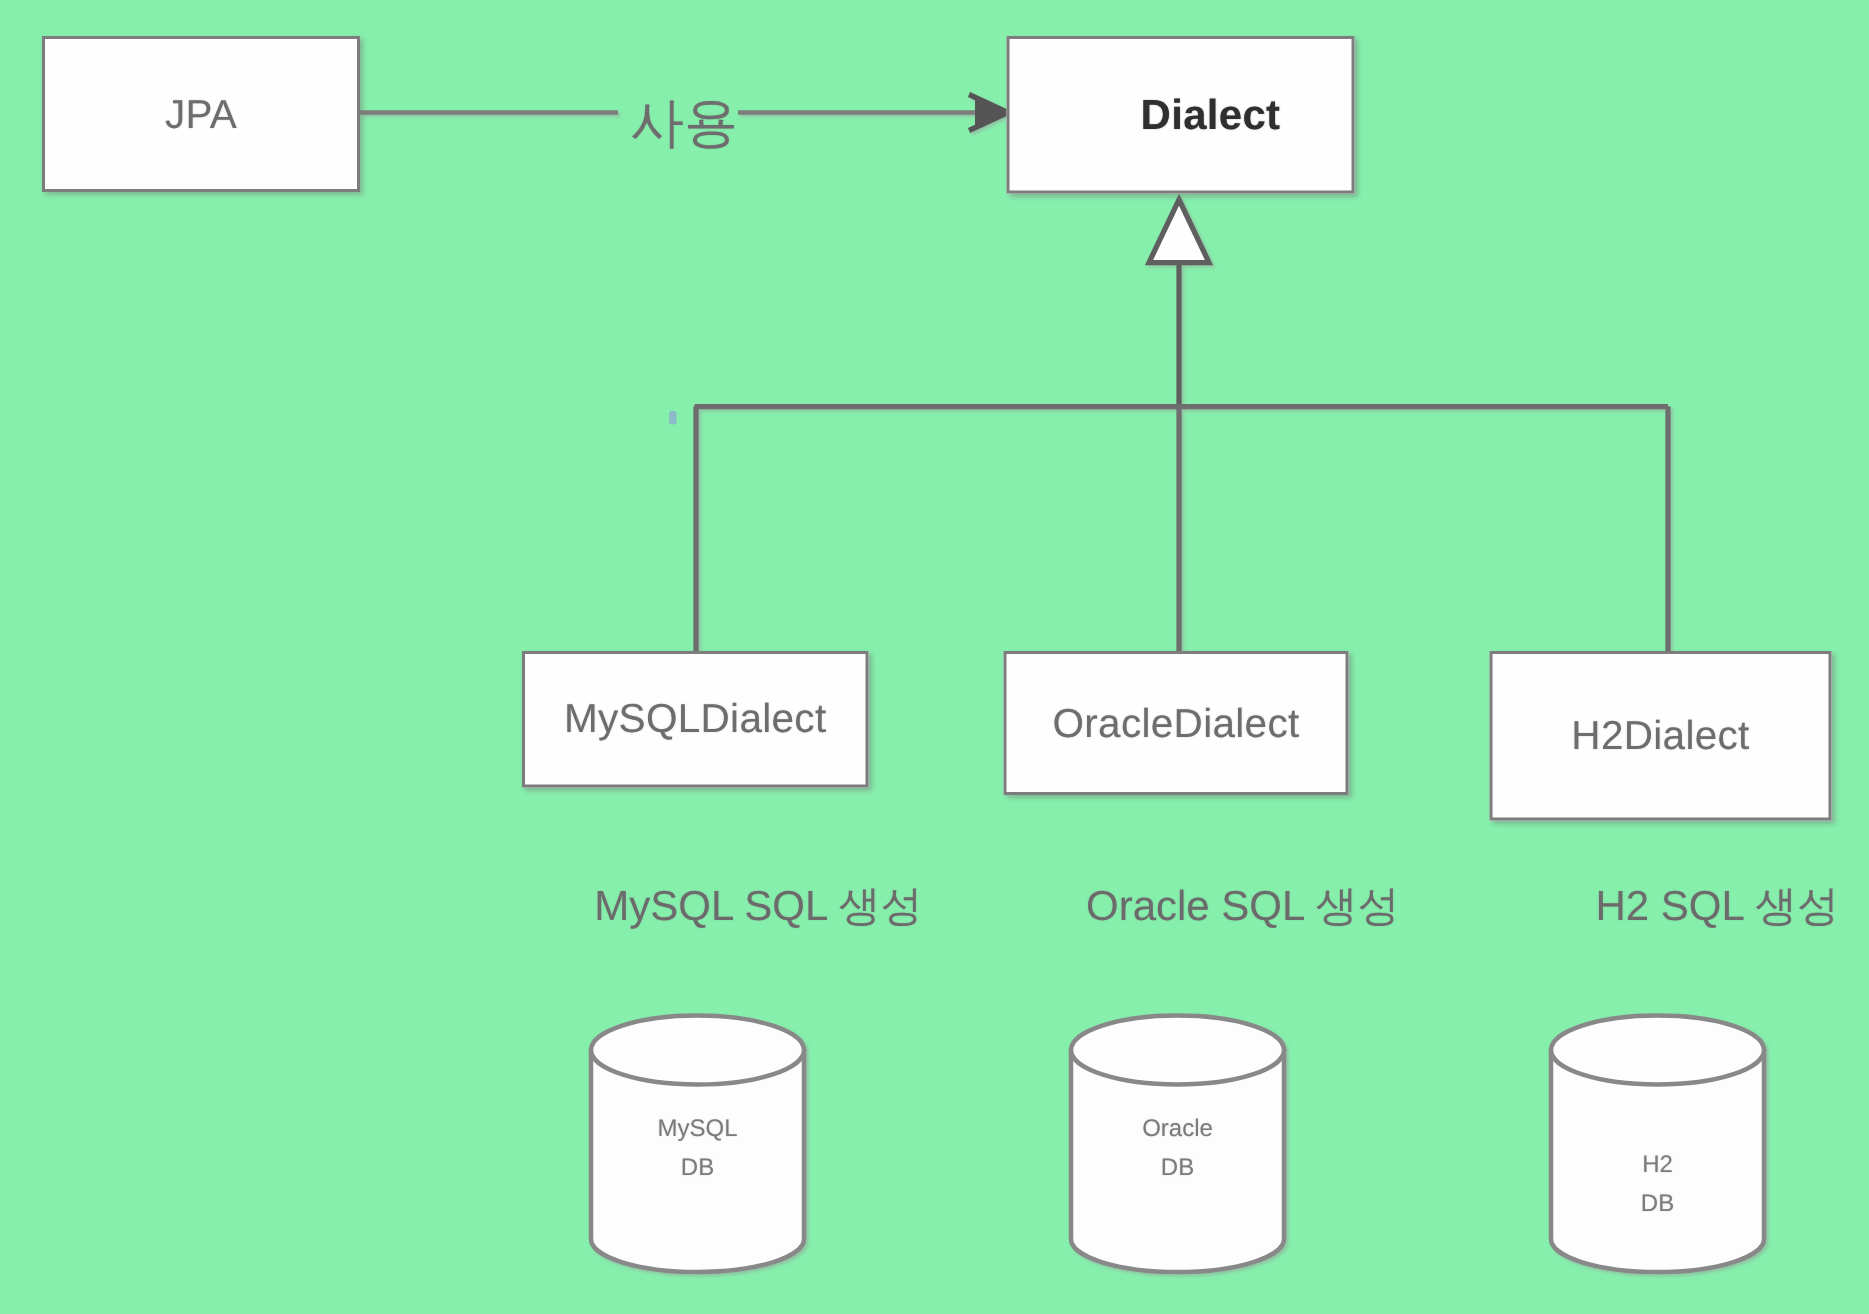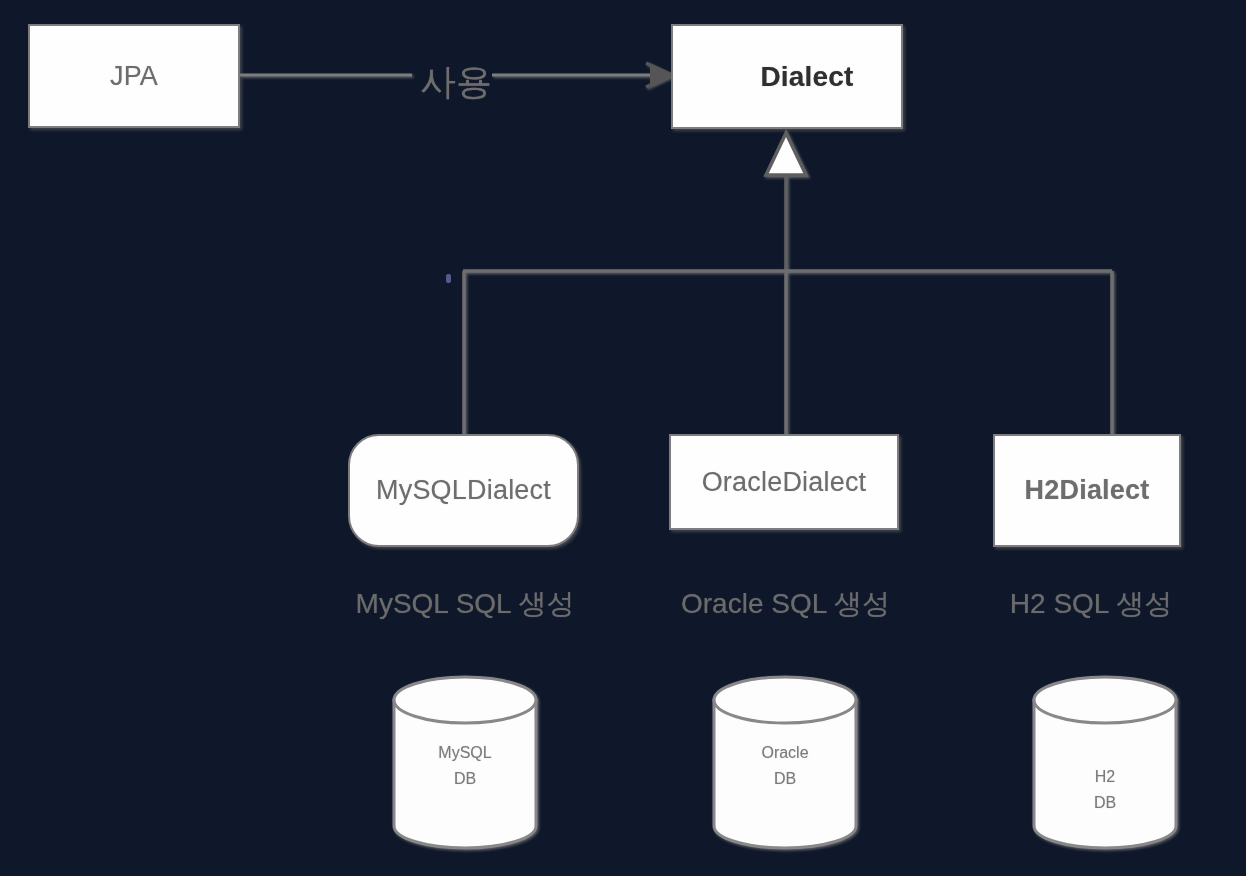--- a/index.html
+++ b/index.html
@@ -4,21 +4,21 @@
 <style>
   html, body {
     margin: 0;
     padding: 0;
     background: #ffffff;
   }
   #canvas {
     position: relative;
     width: 1246px;
     height: 876px;
-    background: #0f172a;
+    background: #86efac;
     font-family: "Liberation Sans", "DejaVu Sans", sans-serif;
     overflow: hidden;
   }
   #diagram-svg {
     position: absolute;
     left: 0;
     top: 0;
     width: 1246px;
     height: 876px;
   }
@@ -50,21 +50,21 @@
     color: #6d6d6d;
     font-size: 36px;
     white-space: nowrap;
     text-shadow: 0 0 1px rgba(140,140,140,0.5);
   }
   .caption {
     position: absolute;
     color: #6b6b6b;
     font-size: 28px;
     white-space: nowrap;
-    text-align: center;
+    text-align: right;
     text-shadow: 0 0 1px rgba(140,140,140,0.5);
   }
   .db-text {
     position: absolute;
     color: #7b7b7b;
     font-size: 16px;
     line-height: 26px;
     text-align: center;
     white-space: pre-line;
     text-shadow: 0 0 1px rgba(150,150,150,0.5);
@@ -128,29 +128,29 @@
   <div class="node-box" style="left:28px; top:24px; width:212px; height:104px;">
     <span class="node-label">JPA</span>
   </div>
 
   <div class="edge-label" style="left:420px; top:58px;">사용</div>
 
   <div class="node-box" style="left:671px; top:24px; width:232px; height:105px;padding-left:40px;">
     <span class="node-label strong">Dialect</span>
   </div>
 
-  <div class="node-box" style="left:348px; top:434px; width:231px; height:113px;border-radius:31px;">
+  <div class="node-box" style="left:348px; top:434px; width:231px; height:91px;">
     <span class="node-label">MySQLDialect</span>
   </div>
 
   <div class="node-box" style="left:669px; top:434px; width:230px; height:96px;">
     <span class="node-label">OracleDialect</span>
   </div>
 
-  <div class="node-box" style="left:993px; top:434px; width:188px; height:113px;font-weight:bold;">
+  <div class="node-box" style="left:993px; top:434px; width:228px; height:113px;">
     <span class="node-label">H2Dialect</span>
   </div>
 
   <div class="caption" style="left:315px; top:585px; width:300px;">MySQL SQL 생성</div>
   <div class="caption" style="left:638px; top:585px; width:295px;">Oracle SQL 생성</div>
   <div class="caption" style="left:956px; top:585px; width:270px;">H2 SQL 생성</div>
 
   <div class="db-text" style="left:395px; top:740px; width:140px;">MySQL
 DB</div>
   <div class="db-text" style="left:715px; top:740px; width:140px;">Oracle

